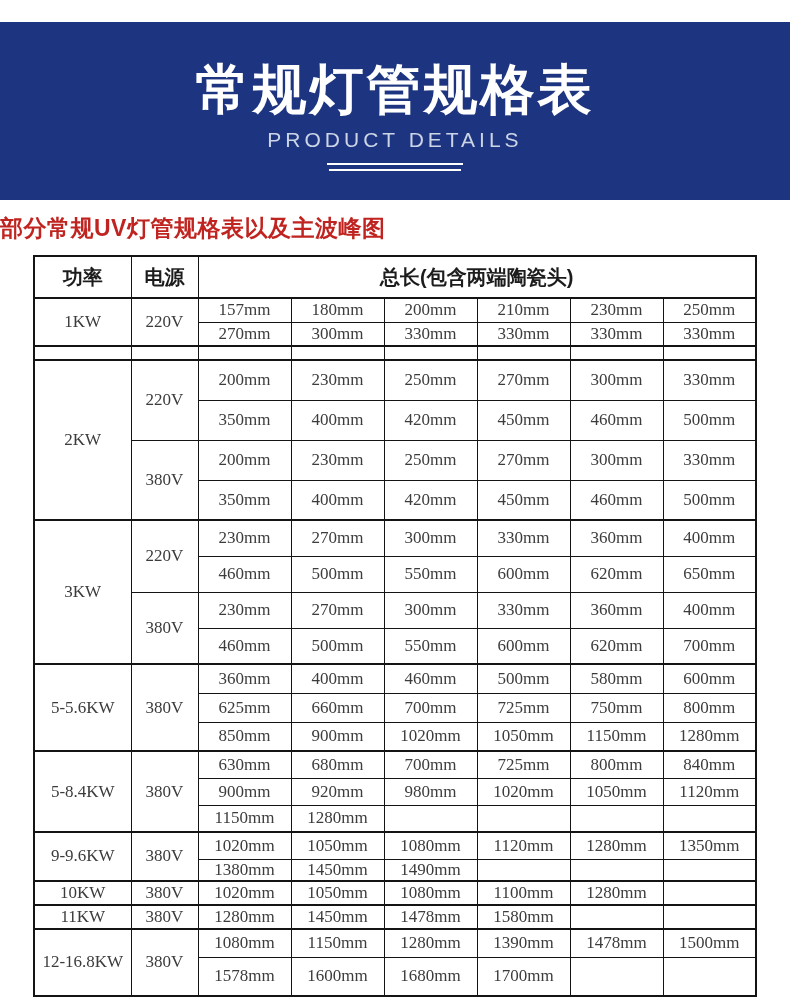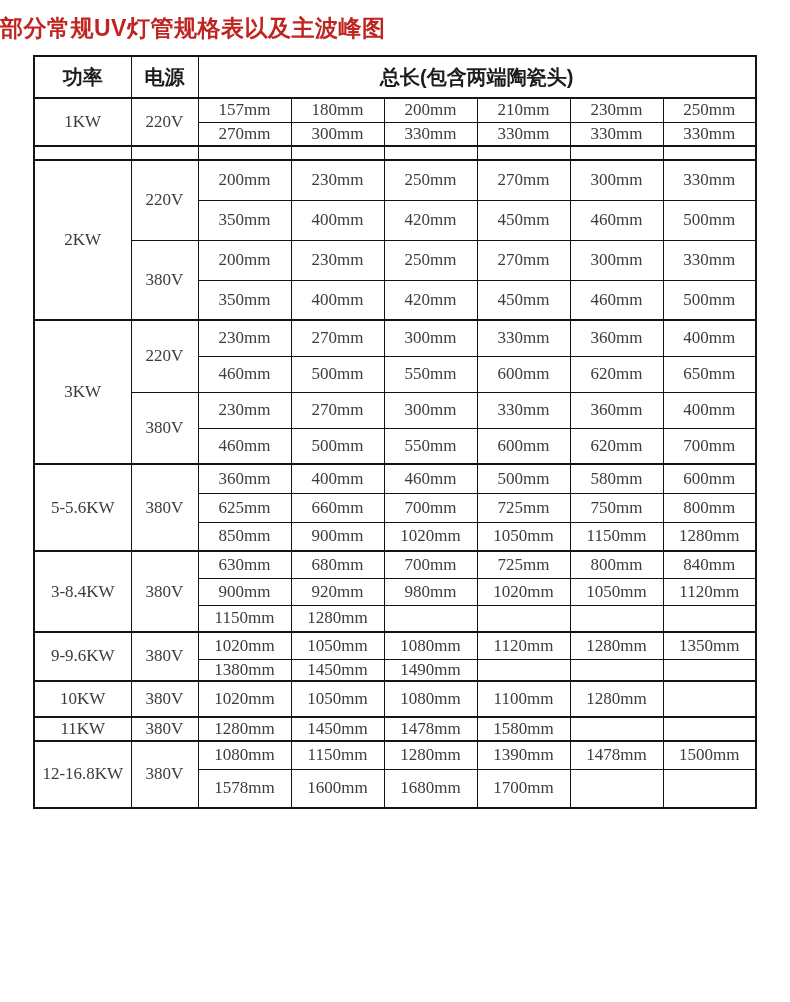--- a/index.html
+++ b/index.html
@@ -53,20 +53,26 @@
     font-size:17px;color:var(--value-c,#3c3c3c);
   }
   tr.group-start td{border-top:2px solid var(--border-c,#141414);}
   tr.spacer-row td{height:12px;border-top:2px solid var(--border-c,#141414);}
 </style>
 </head>
 <body>
 
 <div class="page">
 
+  <div class="banner">
+    <h1>常规灯管规格表</h1>
+    <div class="subtitle">PRODUCT DETAILS</div>
+    <div class="rule"></div>
+    <div class="rule second"></div>
+  </div>
 
   <div class="section-heading">部分常规UV灯管规格表以及主波峰图</div>
 
   <table class="spec">
     <colgroup>
       <col style="width:97px">
       <col style="width:67px">
       <col style="width:93px">
         <col style="width:93px">
         <col style="width:93px">
@@ -200,21 +206,21 @@
         </tr>
         <tr style="height: 29px;">
           <td>850mm</td>
           <td>900mm</td>
           <td>1020mm</td>
           <td>1050mm</td>
           <td>1150mm</td>
           <td>1280mm</td>
         </tr>
         <tr class="group-start" style="height: 27px;">
-          <td rowspan="3">3-8.4KW</td>
+          <td rowspan="3">5-8.4KW</td>
           <td rowspan="3">380V</td>
           <td>630mm</td>
           <td>680mm</td>
           <td>700mm</td>
           <td>725mm</td>
           <td>800mm</td>
           <td>840mm</td>
         </tr>
         <tr style="height: 27px;">
           <td>900mm</td>
@@ -243,21 +249,21 @@
           <td>1350mm</td>
         </tr>
         <tr style="height: 18px;">
           <td>1380mm</td>
           <td>1450mm</td>
           <td>1490mm</td>
           <td></td>
           <td></td>
           <td></td>
         </tr>
-        <tr class="group-start" style="height: 36px;">
+        <tr class="group-start" style="height: 24px;">
           <td rowspan="1">10KW</td>
           <td rowspan="1">380V</td>
           <td>1020mm</td>
           <td>1050mm</td>
           <td>1080mm</td>
           <td>1100mm</td>
           <td>1280mm</td>
           <td></td>
         </tr>
         <tr class="group-start" style="height: 24px;">

